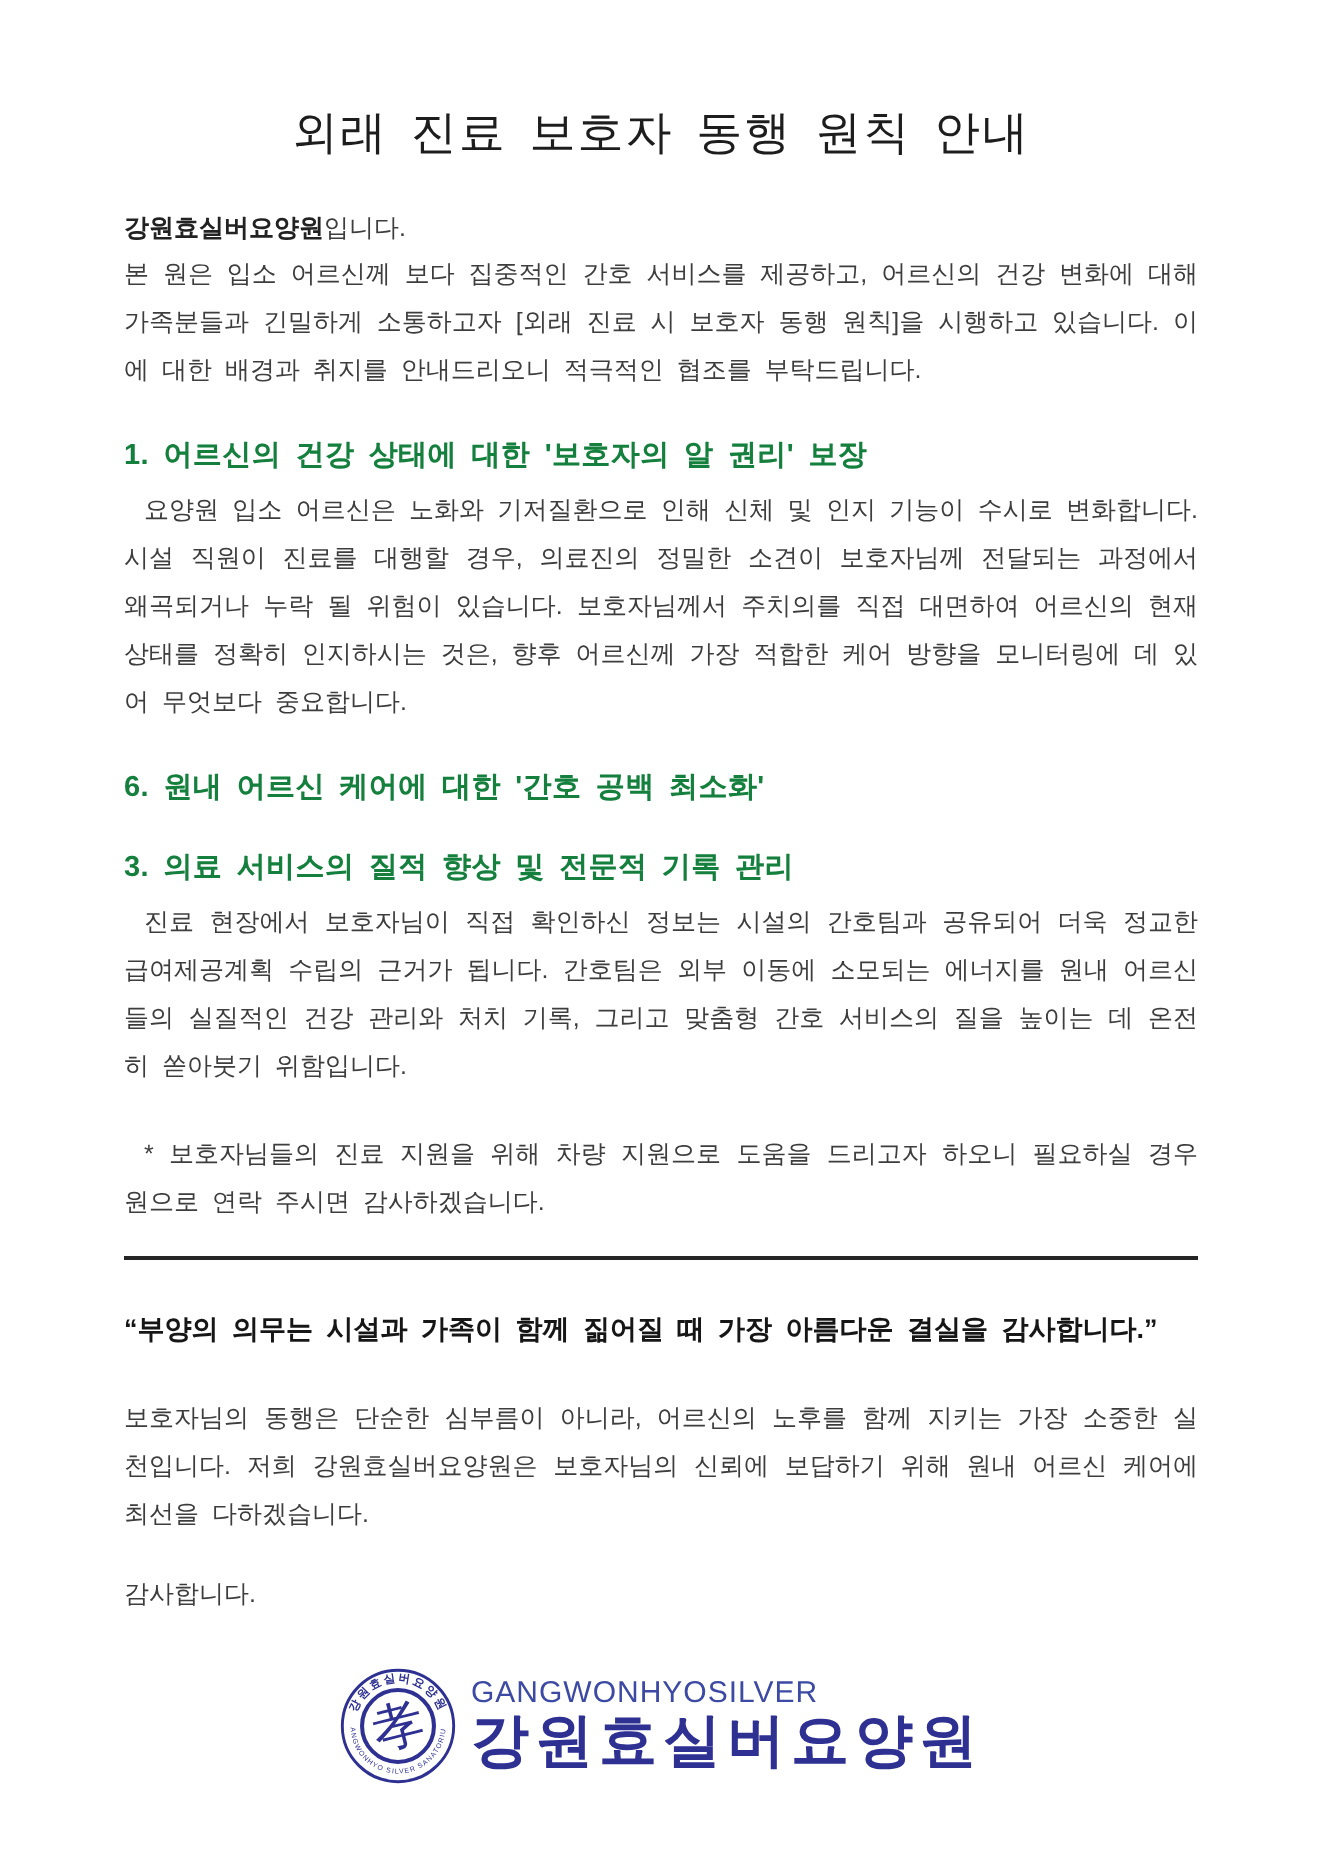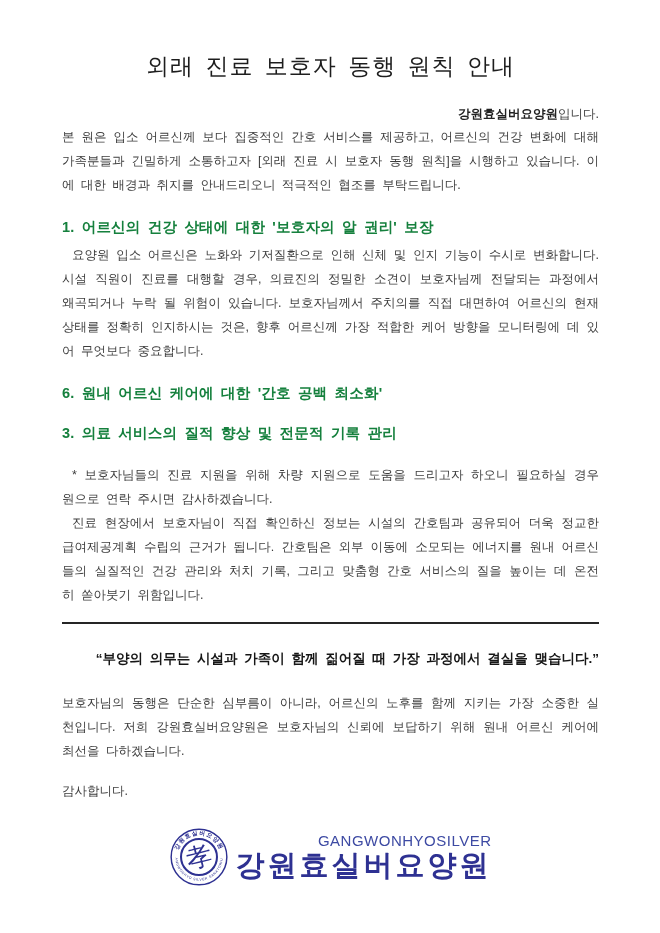--- a/index.html
+++ b/index.html
@@ -20,21 +20,21 @@
   .doc-title {
     margin: 0;
     text-align: center;
     font-size: 23px;
     font-weight: 500;
     letter-spacing: 1px;
     word-spacing: 4px;
     color: #1d1d1d;
     line-height: 32px;
   }
-  p { margin: 0; text-align: right; }
+  p { margin: 0; }
   .body-text {
     font-size: 12.5px;
     line-height: 24px;
     text-align: justify;
     word-spacing: 3px;
     color: #3d3d3d;
   }
   .intro-org-line { margin-top: 22px; font-size: 12.5px; line-height: 20.5px; }
   .intro-org-line .org { font-weight: bold; color: #222; }
   .section-heading {
@@ -61,21 +61,21 @@
   }
   .closing { margin-top: 23px; }
   .thanks { margin-top: 16px; }
   .logo {
     margin-top: 25px;
     display: flex;
     justify-content: center;
     align-items: center;
     gap: 8px;
   }
-  .logo-text { display: flex; flex-direction: column; text-align: right; }
+  .logo-text { display: flex; flex-direction: column; }
   .logo-en {
     font-size: 15px;
     letter-spacing: 0.5px;
     color: #3d4aa3;
     line-height: 17px;
   }
   .logo-ko {
     font-size: 29px;
     font-weight: bold;
     letter-spacing: 3px;
@@ -92,27 +92,27 @@
 
   <p class="intro-org-line"><span class="org">강원효실버요양원</span><span>입니다.</span></p>
   <p class="body-text">본 원은 입소 어르신께 보다 집중적인 간호 서비스를 제공하고, 어르신의 건강 변화에 대해 가족분들과 긴밀하게 소통하고자 [외래 진료 시 보호자 동행 원칙]을 시행하고 있습니다. 이에 대한 배경과 취지를 안내드리오니 적극적인 협조를 부탁드립니다.</p>
 
   <h2 class="section-heading">1. 어르신의 건강 상태에 대한 '보호자의 알 권리' 보장</h2>
   <p class="body-text indent">요양원 입소 어르신은 노화와 기저질환으로 인해 신체 및 인지 기능이 수시로 변화합니다. 시설 직원이 진료를 대행할 경우, 의료진의 정밀한 소견이 보호자님께 전달되는 과정에서 왜곡되거나 누락 될 위험이 있습니다. 보호자님께서 주치의를 직접 대면하여 어르신의 현재 상태를 정확히 인지하시는 것은, 향후 어르신께 가장 적합한 케어 방향을 모니터링에 데 있어 무엇보다 중요합니다.</p>
 
   <h2 class="section-heading">6. 원내 어르신 케어에 대한 '간호 공백 최소화'</h2>
 
   <h2 class="section-heading">3. 의료 서비스의 질적 향상 및 전문적 기록 관리</h2>
+  <p class="body-text indent">진료 현장에서 보호자님이 직접 확인하신 정보는 시설의 간호팀과 공유되어 더욱 정교한 급여제공계획 수립의 근거가 됩니다. 간호팀은 외부 이동에 소모되는 에너지를 원내 어르신들의 실질적인 건강 관리와 처치 기록, 그리고 맞춤형 간호 서비스의 질을 높이는 데 온전히 쏟아붓기 위함입니다.</p>
+
   <p class="body-text indent note">* 보호자님들의 진료 지원을 위해 차량 지원으로 도움을 드리고자 하오니 필요하실 경우 원으로 연락 주시면 감사하겠습니다.</p>
-
-  <p class="body-text indent">진료 현장에서 보호자님이 직접 확인하신 정보는 시설의 간호팀과 공유되어 더욱 정교한 급여제공계획 수립의 근거가 됩니다. 간호팀은 외부 이동에 소모되는 에너지를 원내 어르신들의 실질적인 건강 관리와 처치 기록, 그리고 맞춤형 간호 서비스의 질을 높이는 데 온전히 쏟아붓기 위함입니다.</p>
 
   <hr class="divider">
 
-  <p class="quote">“부양의 의무는 시설과 가족이 함께 짊어질 때 가장 과정에서 결실을 맺습니다.”</p>
+  <p class="quote">“부양의 의무는 시설과 가족이 함께 짊어질 때 가장 아름다운 결실을 감사합니다.”</p>
 
   <p class="body-text closing">보호자님의 동행은 단순한 심부름이 아니라, 어르신의 노후를 함께 지키는 가장 소중한 실천입니다. 저희 강원효실버요양원은 보호자님의 신뢰에 보답하기 위해 원내 어르신 케어에 최선을 다하겠습니다.</p>
   <p class="body-text thanks">감사합니다.</p>
 
   <div class="logo">
     <svg width="58" height="58" viewBox="0 0 100 100" aria-hidden="true">
       <defs>
         <path id="arcTop" d="M 12,50 A 38,38 0 0,1 88,50"></path>
         <path id="arcBottom" d="M 9,50 A 41,41 0 0,0 91,50"></path>
       </defs>

